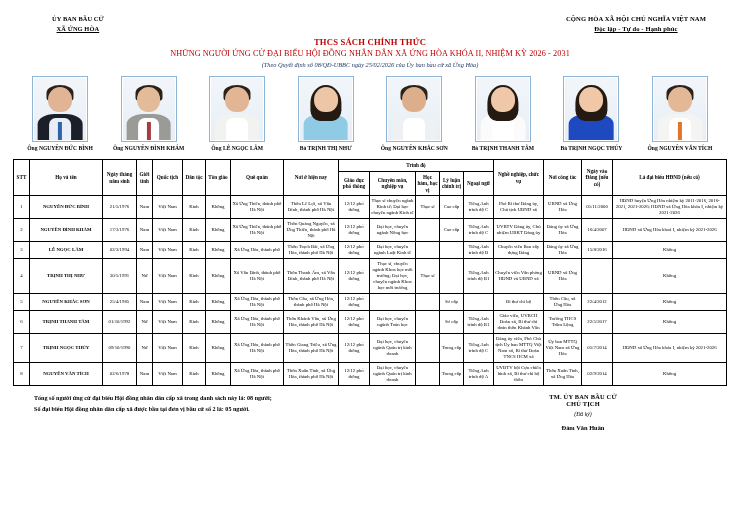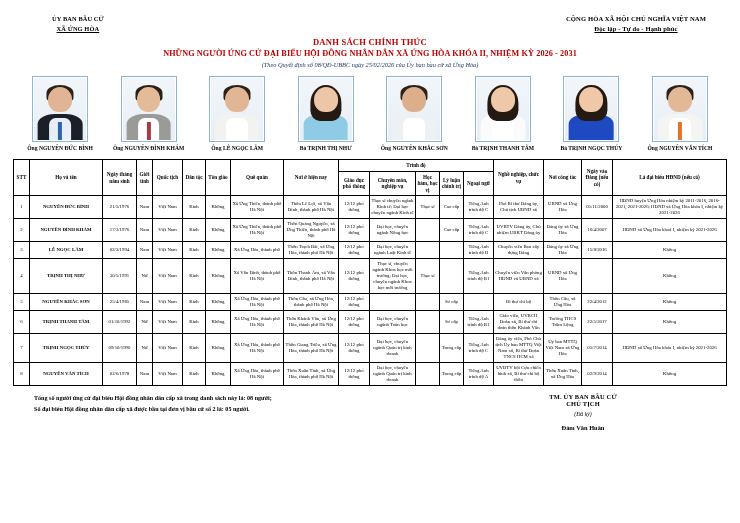--- a/index.html
+++ b/index.html
@@ -16,21 +16,21 @@
   
   .topbar { display: flex; justify-content: space-between; align-items: flex-start; padding: 4px 8px 0 40px; }
   .org-left { text-align: center; font-size: 6.4px; font-weight: bold; line-height: 1.55; letter-spacing: .1px; }
   .org-left .u { text-decoration: underline; }
   .org-right { text-align: center; font-size: 6.6px; font-weight: bold; line-height: 1.55; letter-spacing: .1px; margin-right: 14px; }
   .org-right .u { text-decoration: underline; }
 
   
   .titles { text-align: center; margin-top: 3px; }
   .t-main { color: #c00000; font-size: 8.6px; font-weight: bold; letter-spacing: .2px; }
-  .t-sub  { color: #c00000; font-size: 8.2px; font-weight: bold; margin-top: 2px; letter-spacing: .1px; }
+  .t-sub  { color: #c00000; font-size: 8.2px; font-weight: normal; margin-top: 2px; letter-spacing: .1px; }
   .t-unit { color: #1f3864; font-size: 7.3px; font-weight: bold; margin-top: 3px; }
   .t-dec  { color: #1f3864; font-size: 6.3px; font-style: italic; margin-top: 3px; }
 
   
   .photos { display: flex; justify-content: space-between; margin: 8px 6px 0 6px; }
   .cand { width: 84px; text-align: center; }
   .frame {
     width: 56px; height: 66px; margin: 0 auto;
     border: 1px solid #8eb4d6; padding: 1px; background: #fff;
   }
@@ -77,21 +77,21 @@
       <div>ỦY BAN BẦU CỬ</div>
       <div class="u">XÃ ỨNG HÒA</div>
     </div>
     <div class="org-right">
       <div>CỘNG HÒA XÃ HỘI CHỦ NGHĨA VIỆT NAM</div>
       <div class="u">Độc lập - Tự do - Hạnh phúc</div>
     </div>
   </div>
 
   <div class="titles">
-    <div class="t-main">DANH SÁCH CHÍNH THỨC</div>
+    <div class="t-main">THCS SÁCH CHÍNH THỨC</div>
     <div class="t-sub">NHỮNG NGƯỜI ỨNG CỬ ĐẠI BIỂU HỘI ĐỒNG NHÂN DÂN XÃ ỨNG HÒA KHÓA II, NHIỆM KỲ 2026 - 2031</div>
     <div class="t-dec">(Theo Quyết định số 08/QĐ-UBBC ngày 25/02/2026 của Ủy ban bầu cử xã Ứng Hòa)</div>
   </div>
 
   <div class="photos">
       <div class="cand">
         <div class="frame">
           <div class="pic">
             <div class="bg" style="background:linear-gradient(#f2f6fa,#e7eef6)"></div>
             <div class="body" style="background:#1b1f2a"></div>

